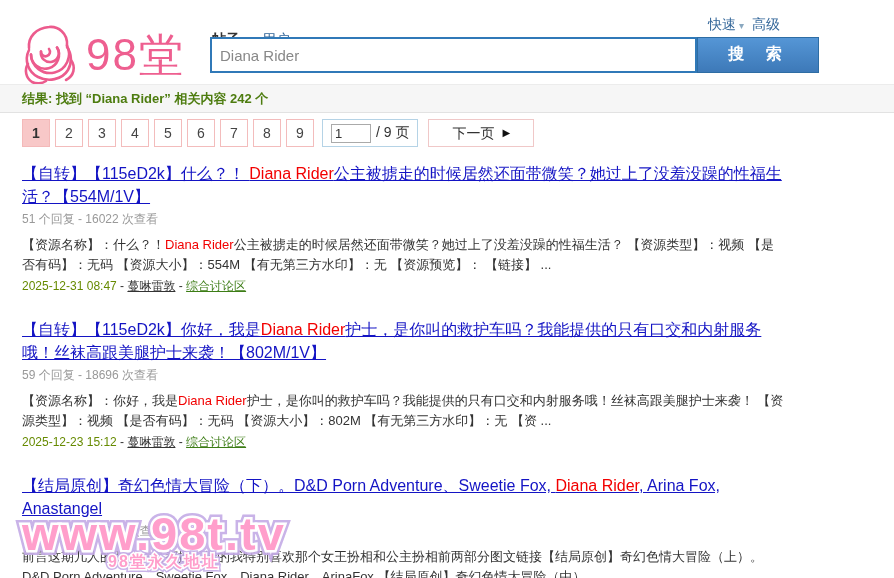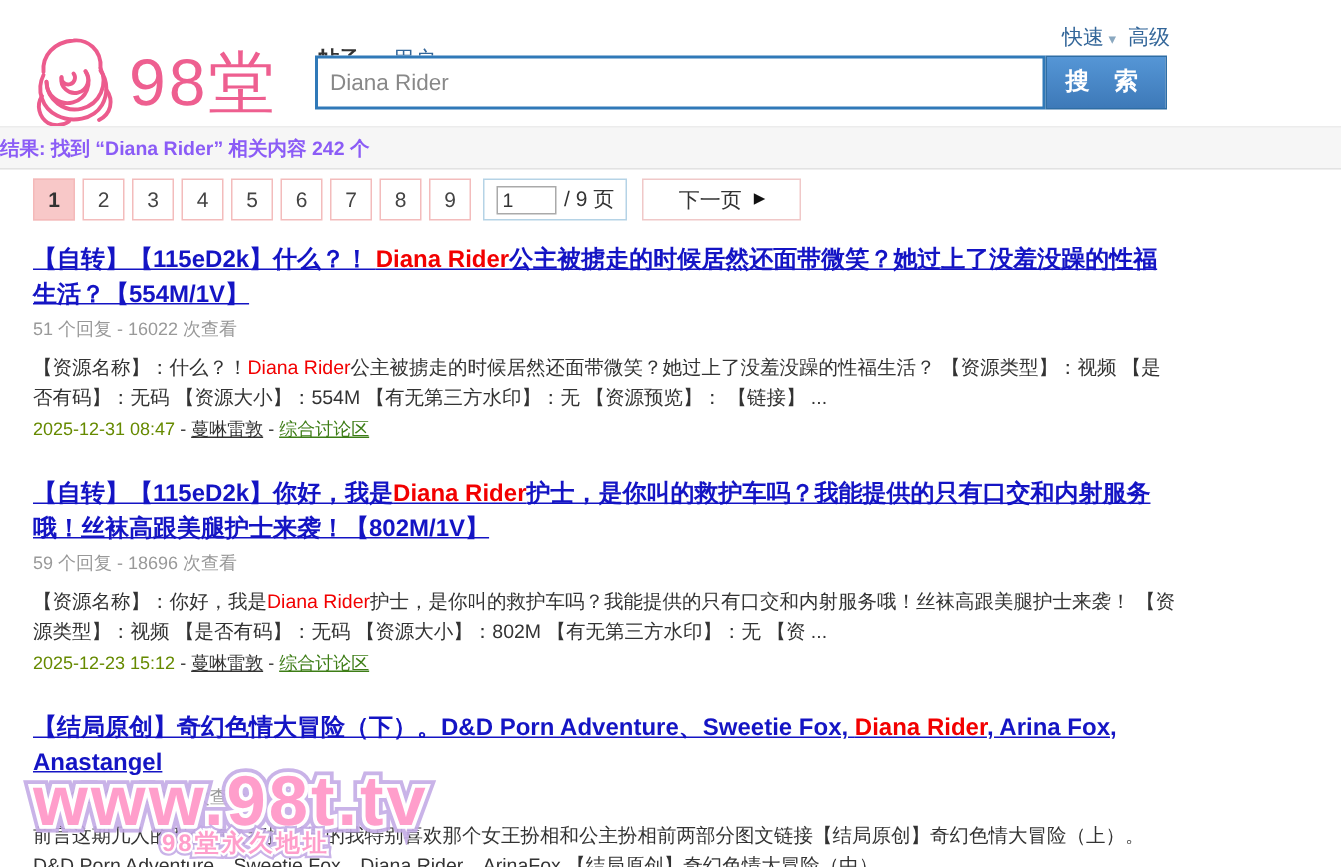--- a/index.html
+++ b/index.html
@@ -26,32 +26,32 @@
   .top-links a { color: #336699; text-decoration: none; }
   .dd-arrow { color: #8aa8c0; font-size: 10px; margin-left: 3px; }
 
   .search-input {
     position: absolute; left: 210px; top: 37px; width: 487px; height: 36px;
     border: 2px solid #3079b8; background: #fff; padding: 0 8px;
     font-size: 15px; color: #888; font-family: "Liberation Sans", sans-serif;
     outline: none; border-radius: 0;
   }
   .search-button {
-    position: absolute; left: 697px; top: 37px; width: 81px; height: 36px;
+    position: absolute; left: 697px; top: 37px; width: 122px; height: 36px;
     background: linear-gradient(#5596d6, #3d79b8);
     border: 1px solid #2e6da4; color: #fff; font-size: 16px; font-weight: bold;
     letter-spacing: 6px; text-align: center; line-height: 34px; cursor: pointer;
-    font-family: Liberation Sans, sans-serif;
+    font-family: Liberation Mono, monospace;
   }
 
   
   .results-bar {
     position: absolute; left: 0; top: 84px; width: 894px; height: 29px;
     background: #f6f6f6; border-top: 1px solid #ececec; border-bottom: 1px solid #e2e2e2;
-    line-height: 27px; font-size: 13px; font-weight: bold; color: #8b5cf6;
+    line-height: 27px; padding-left: 22px; font-size: 13px; font-weight: bold; color: #4d7c0f;
   }
 
   
   .pagination { position: absolute; left: 22px; top: 119px; display: flex; align-items: center; gap: 5px; }
   .page {
     min-width: 28px; height: 28px; line-height: 26px; text-align: center;
     font-size: 14px; color: #444; border: 1px solid #f3bcbc; background: #fff;
     text-decoration: none; padding: 0 4px;
   }
   .page.active { background: #f8c8c8; border-color: #f4b9b9; color: #333; font-weight: bold; }
@@ -67,21 +67,21 @@
   .next-btn {
     border: 1px solid #f0c8c8; height: 28px; line-height: 26px; padding: 0 23px;
     font-size: 14px; color: #333; margin-left: 5px; background: #fff; text-decoration: none;
     display: flex; align-items: center; gap: 8px;
   }
   .next-arrow { font-size: 10px; color: #111; }
 
   
   .results { position: absolute; left: 22px; top: 162px; width: 762px; }
   .result { margin-bottom: 24px; }
-  .result h3 { font-size: 16px; font-weight: bold; line-height: 23px; margin: 0 0 4px; }
+  .result h3 { font-size: 16px; font-weight: normal; line-height: 23px; margin: 0 0 4px; }
   .result h3 a { color: #1414c4; text-decoration: underline; }
   .hl { color: #f20000; }
   .meta { font-size: 12px; color: #999; line-height: 15px; margin: 0 0 8px; }
   .snippet { font-size: 13px; color: #333; line-height: 20px; margin: 0 0 4px; }
   .dateline { font-size: 12px; line-height: 15px; }
   .date { color: #668a00; }
   .author { color: #333; text-decoration: underline; }
   .forum { color: #3d7d16; text-decoration: underline; }
   .sep { color: #333; }
 

